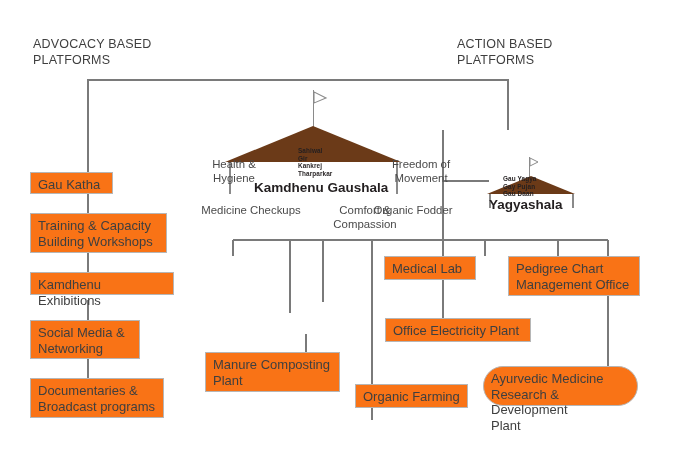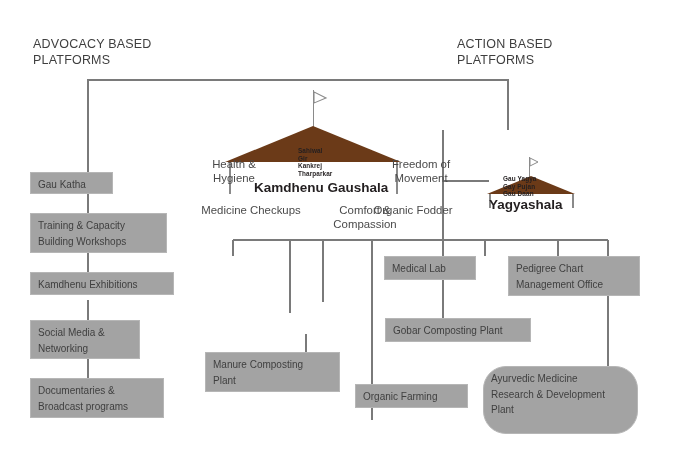--- a/index.html
+++ b/index.html
@@ -19,23 +19,23 @@
     font-size:12.5px;
     line-height:16px;
     color:#3f3f3f;
     letter-spacing:.2px;
     white-space:pre-line;
   }
 
   .node{
     position:absolute;
     border:1px solid #b6b6b6;
-    background:#a3a3a3;
+    background:#f97316;
     color:#3f3f3f;
-    font-size:10px;
+    font-size:13px;
     line-height:15.5px;
     padding:4px 7px;
     box-sizing:border-box;
     white-space:pre-line;
   }
 
   .hut{position:absolute;}
   .hut .roof{
     position:absolute;left:0;top:0;
     width:0;height:0;
@@ -155,21 +155,21 @@
     <div class="post" style="left:85px;top:37px;height:14px;"></div>
   </div>
   <div class="breeds" style="left:503px;top:175px;">Gau Yagya
 Gay Pujan
 Gau Daan</div>
   <div class="hutname" style="left:489px;top:197px;">Yagyashala</div>
 
   <div class="node" style="left:205px;top:352px;width:135px;height:40px;">Manure Composting
 Plant</div>
   <div class="node" style="left:384px;top:256px;width:92px;height:24px;">Medical Lab</div>
-  <div class="node" style="left:385px;top:318px;width:146px;height:24px;">Gobar Composting Plant</div>
+  <div class="node" style="left:385px;top:318px;width:146px;height:24px;">Office Electricity Plant</div>
   <div class="node" style="left:355px;top:384px;width:113px;height:24px;">Organic Farming</div>
   <div class="node" style="left:508px;top:256px;width:132px;height:40px;">Pedigree Chart
 Management Office</div>
-  <div class="node" style="left:483px;top:366px;width:155px;height:68px;border-radius:23px;">Ayurvedic Medicine
+  <div class="node" style="left:483px;top:366px;width:155px;height:40px;border-radius:23px;">Ayurvedic Medicine
 Research &amp; Development
 Plant</div>
 
 </div>
 
 </body></html>

